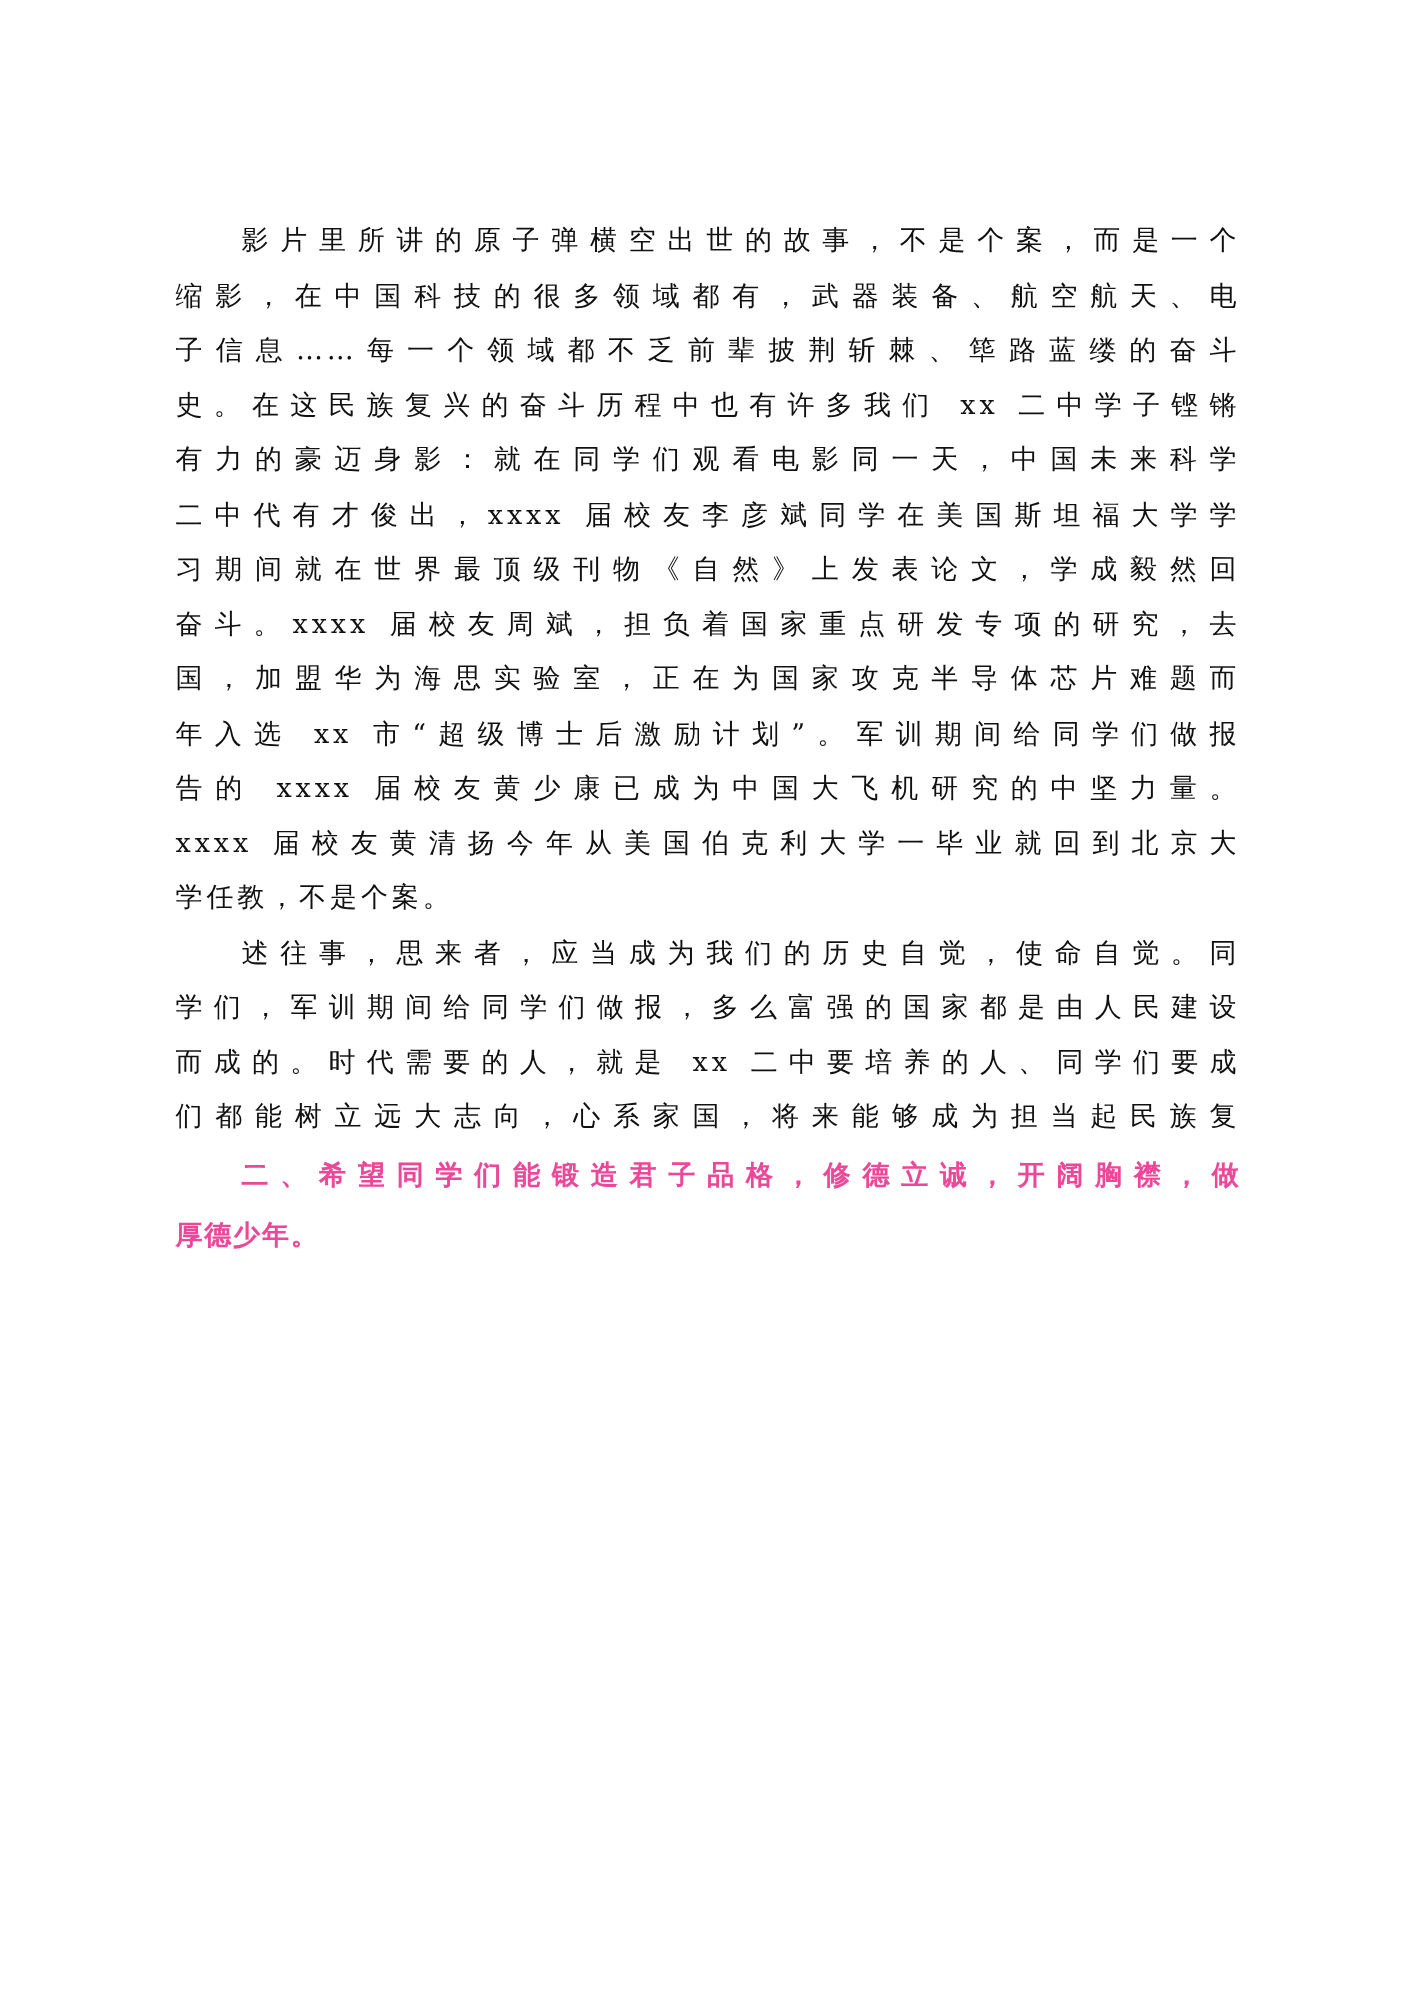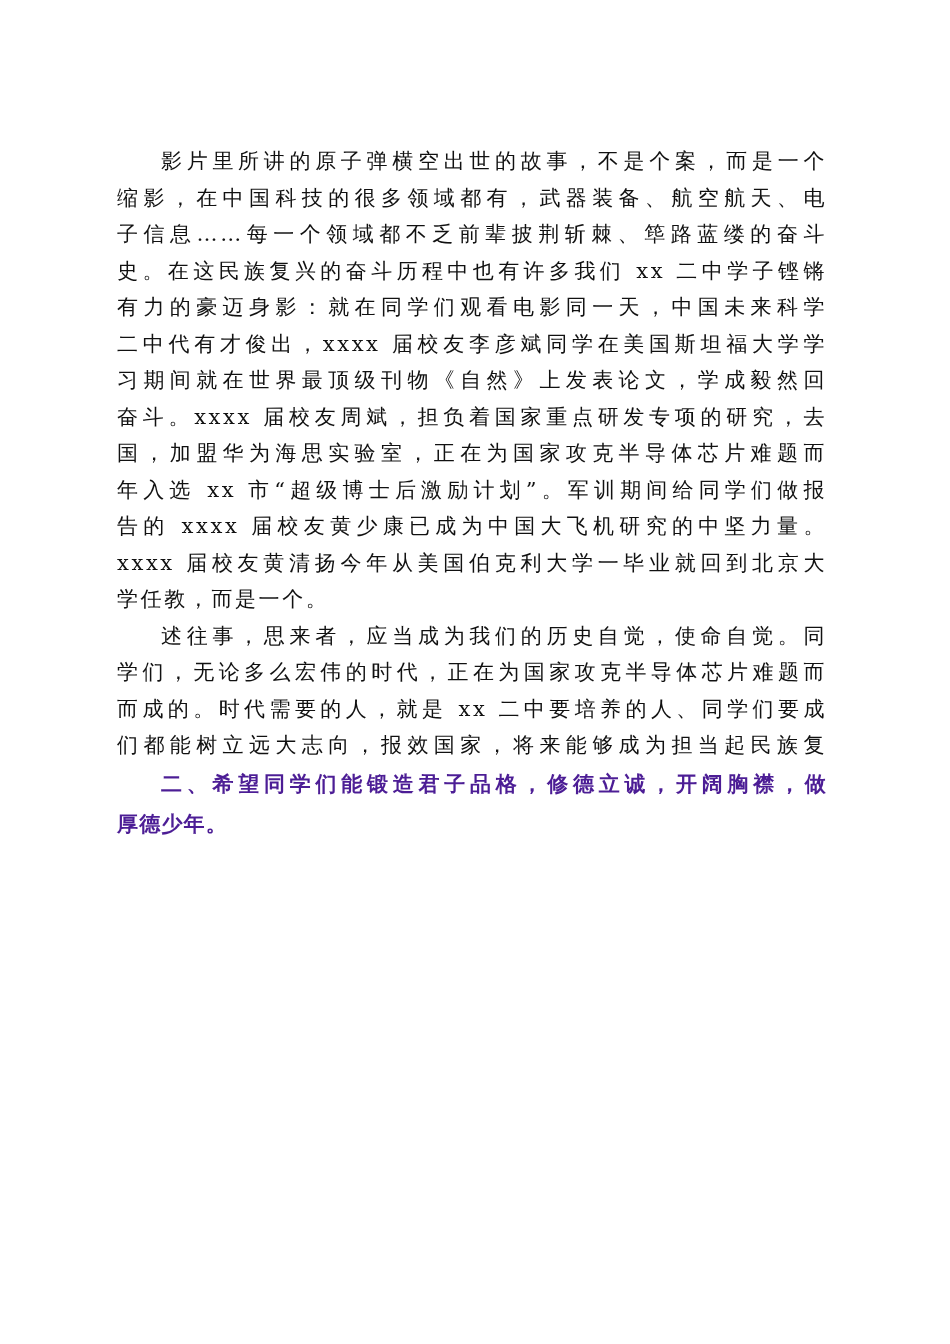--- a/index.html
+++ b/index.html
@@ -17,39 +17,39 @@
       position: absolute;
       left: 117px;
       top: 143px;
       width: 710px;
       color: #111111;
       font-family: "DejaVu Serif", "Liberation Serif", serif;
     }
     .line {
       height: 36.5px;
       line-height: 36.5px;
-      font-size: 21px;
+      font-size: 18px;
       white-space: nowrap;
       letter-spacing: 2.6px;
       text-align: justify;
       text-align-last: justify;
     }
     .line.last {
       text-align-last: left;
     }
     .line.indent {
       padding-left: 44px;
     }
     .heading .line {
       font-family: "DejaVu Sans", "Liberation Sans", sans-serif;
       font-weight: bold;
       height: 40px;
       line-height: 40px;
       letter-spacing: 1.2px;
-      color: #4c1d95;
+      color: #ec4899;
     }
     .heading {
       margin-top: 4px;
     }
     .para {
       margin: 0;
     }
   </style>
 </head>
 <body>
@@ -62,28 +62,28 @@
     <div class="line">子信息……每一个领域都不乏前辈披荆斩棘、筚路蓝缕的奋斗</div>
     <div class="line">史。在这民族复兴的奋斗历程中也有许多我们 xx 二中学子铿锵</div>
     <div class="line">有力的豪迈身影：就在同学们观看电影同一天，中国未来科学</div>
     <div class="line">二中代有才俊出，xxxx 届校友李彦斌同学在美国斯坦福大学学</div>
     <div class="line">习期间就在世界最顶级刊物《自然》上发表论文，学成毅然回</div>
     <div class="line">奋斗。xxxx 届校友周斌，担负着国家重点研发专项的研究，去</div>
     <div class="line">国，加盟华为海思实验室，正在为国家攻克半导体芯片难题而</div>
     <div class="line">年入选 xx 市“超级博士后激励计划”。军训期间给同学们做报</div>
     <div class="line">告的 xxxx 届校友黄少康已成为中国大飞机研究的中坚力量。</div>
     <div class="line">xxxx 届校友黄清扬今年从美国伯克利大学一毕业就回到北京大</div>
-    <div class="line last">学任教，而是一个。</div>
+    <div class="line last">学任教，不是个案。</div>
   </div>
 
   <div class="para">
     <div class="line indent">述往事，思来者，应当成为我们的历史自觉，使命自觉。同</div>
-    <div class="line">学们，无论多么宏伟的时代，正在为国家攻克半导体芯片难题而</div>
+    <div class="line">学们，军训期间给同学们做报，多么富强的国家都是由人民建设</div>
     <div class="line">而成的。时代需要的人，就是 xx 二中要培养的人、同学们要成</div>
-    <div class="line">们都能树立远大志向，报效国家，将来能够成为担当起民族复</div>
+    <div class="line">们都能树立远大志向，心系家国，将来能够成为担当起民族复</div>
   </div>
 
   <div class="para heading">
     <div class="line indent">二、希望同学们能锻造君子品格，修德立诚，开阔胸襟，做</div>
     <div class="line last">厚德少年。</div>
   </div>
 
 </div>
 
 </body></html>

